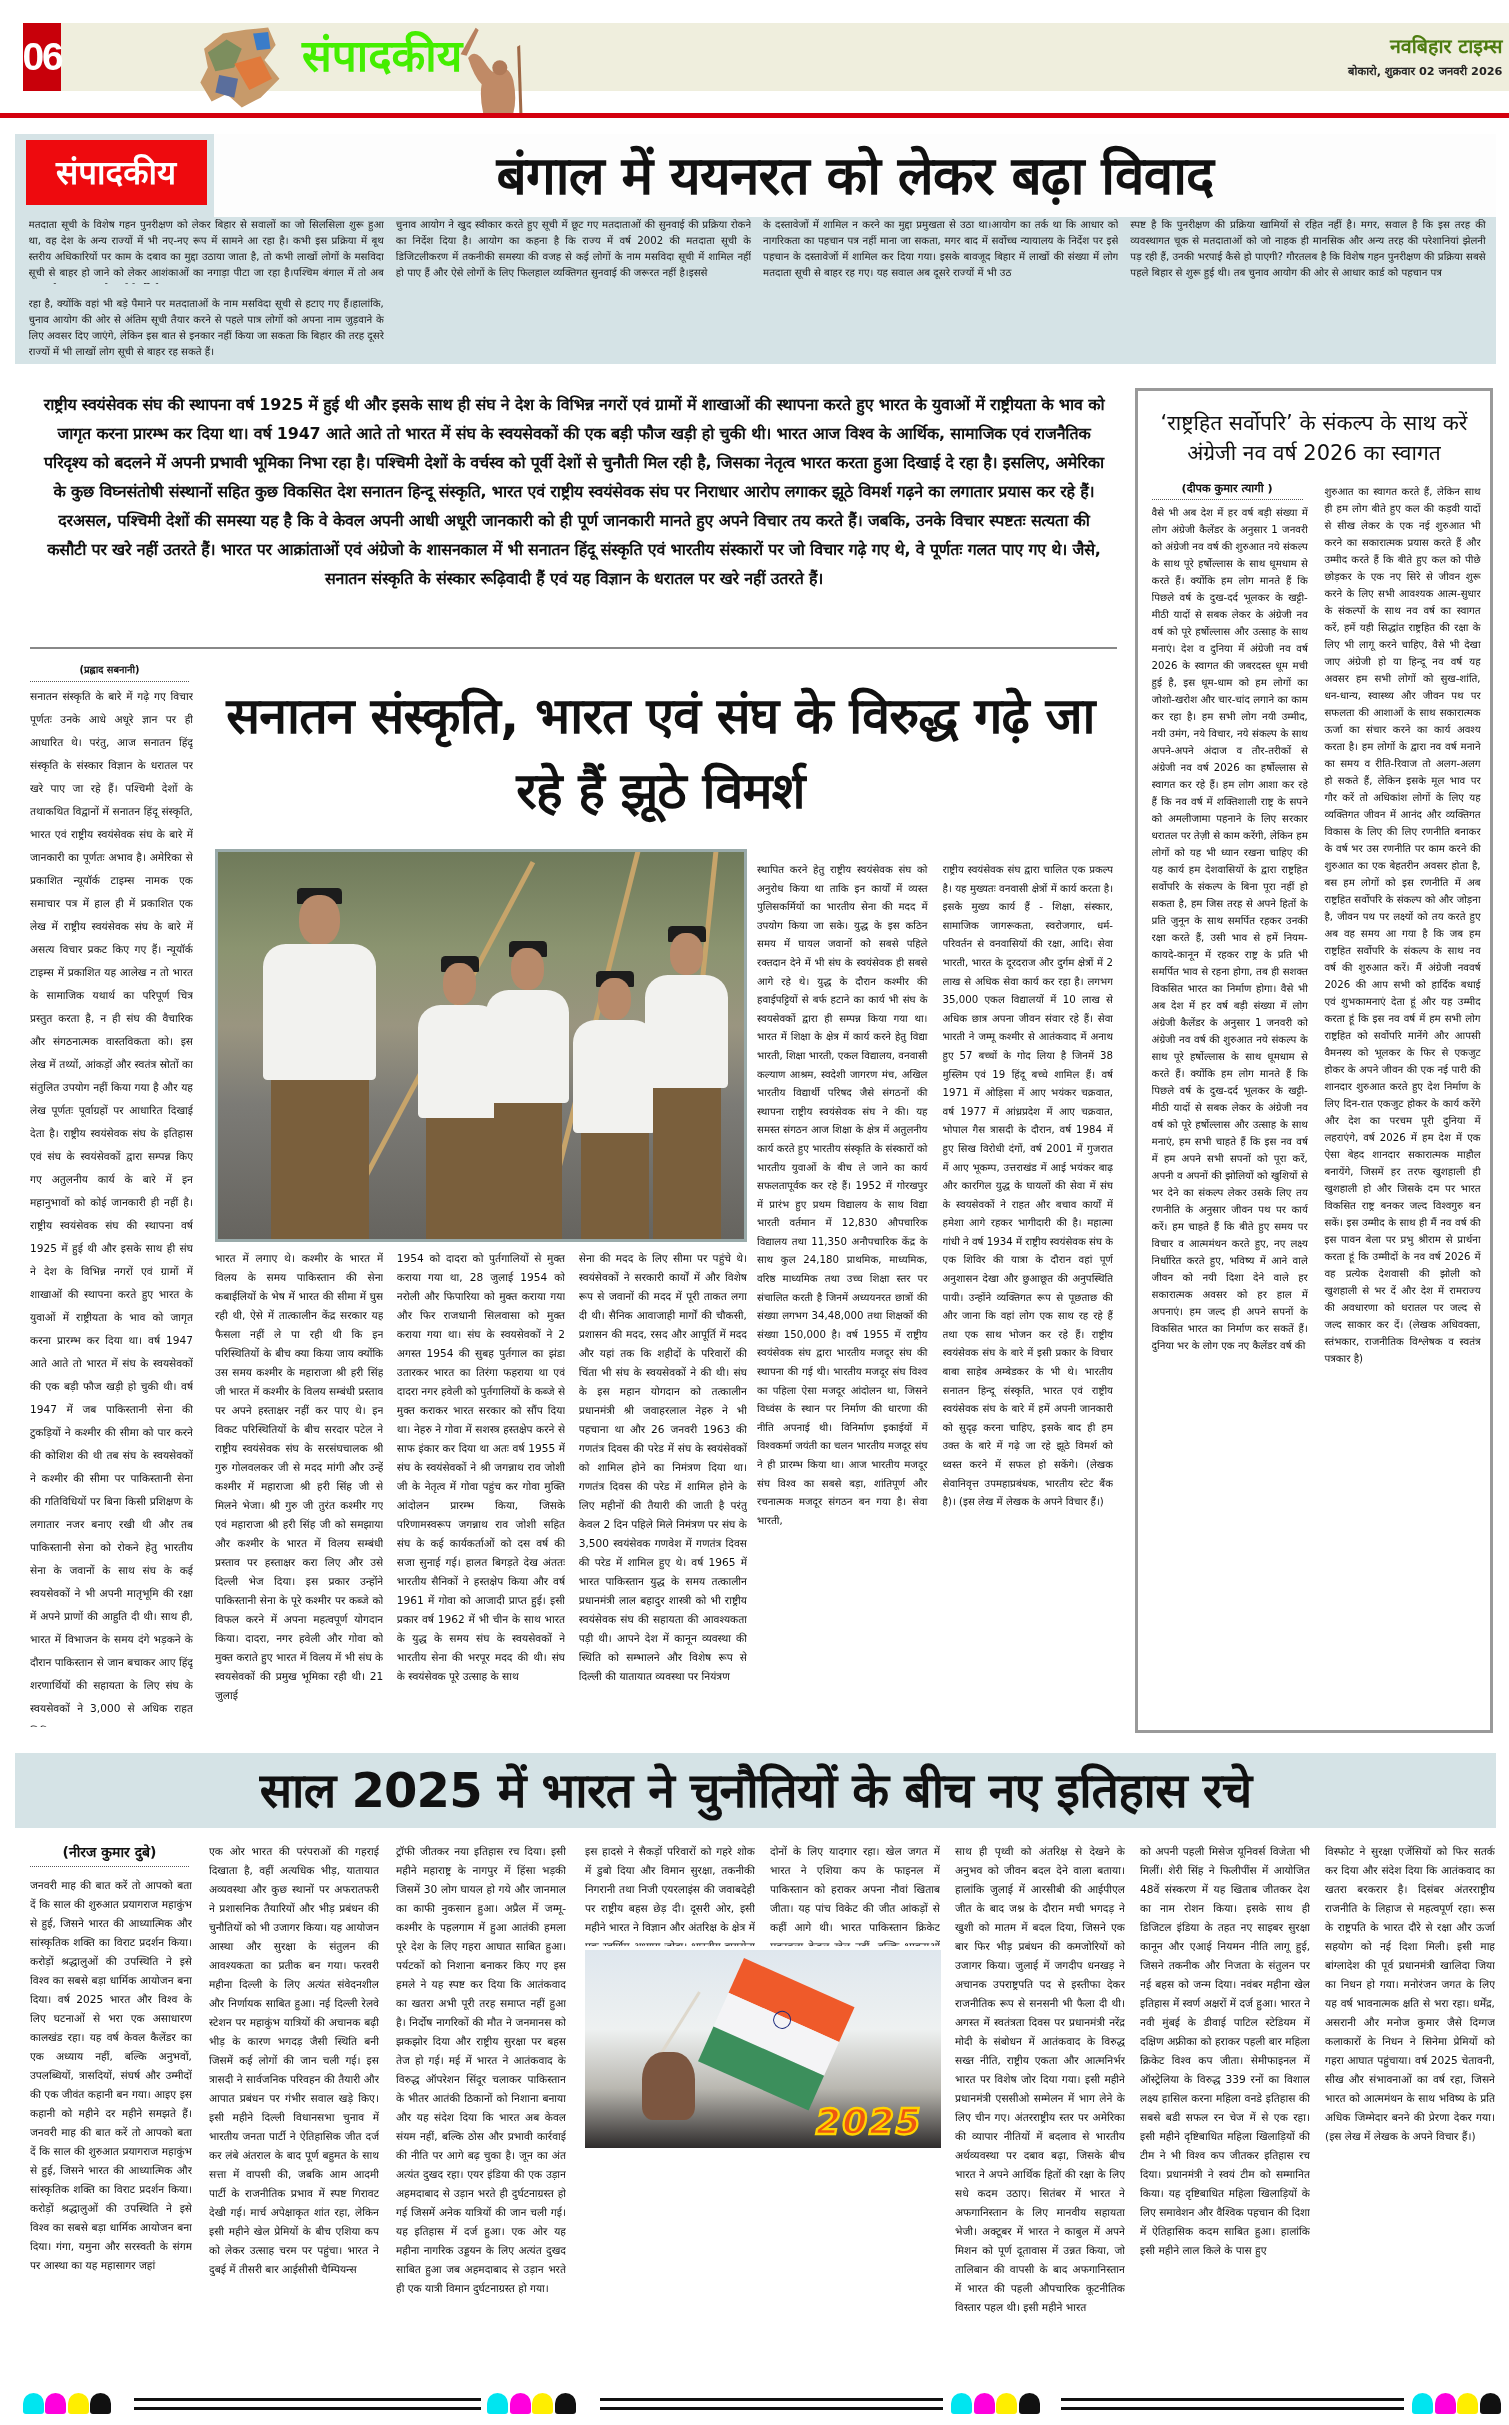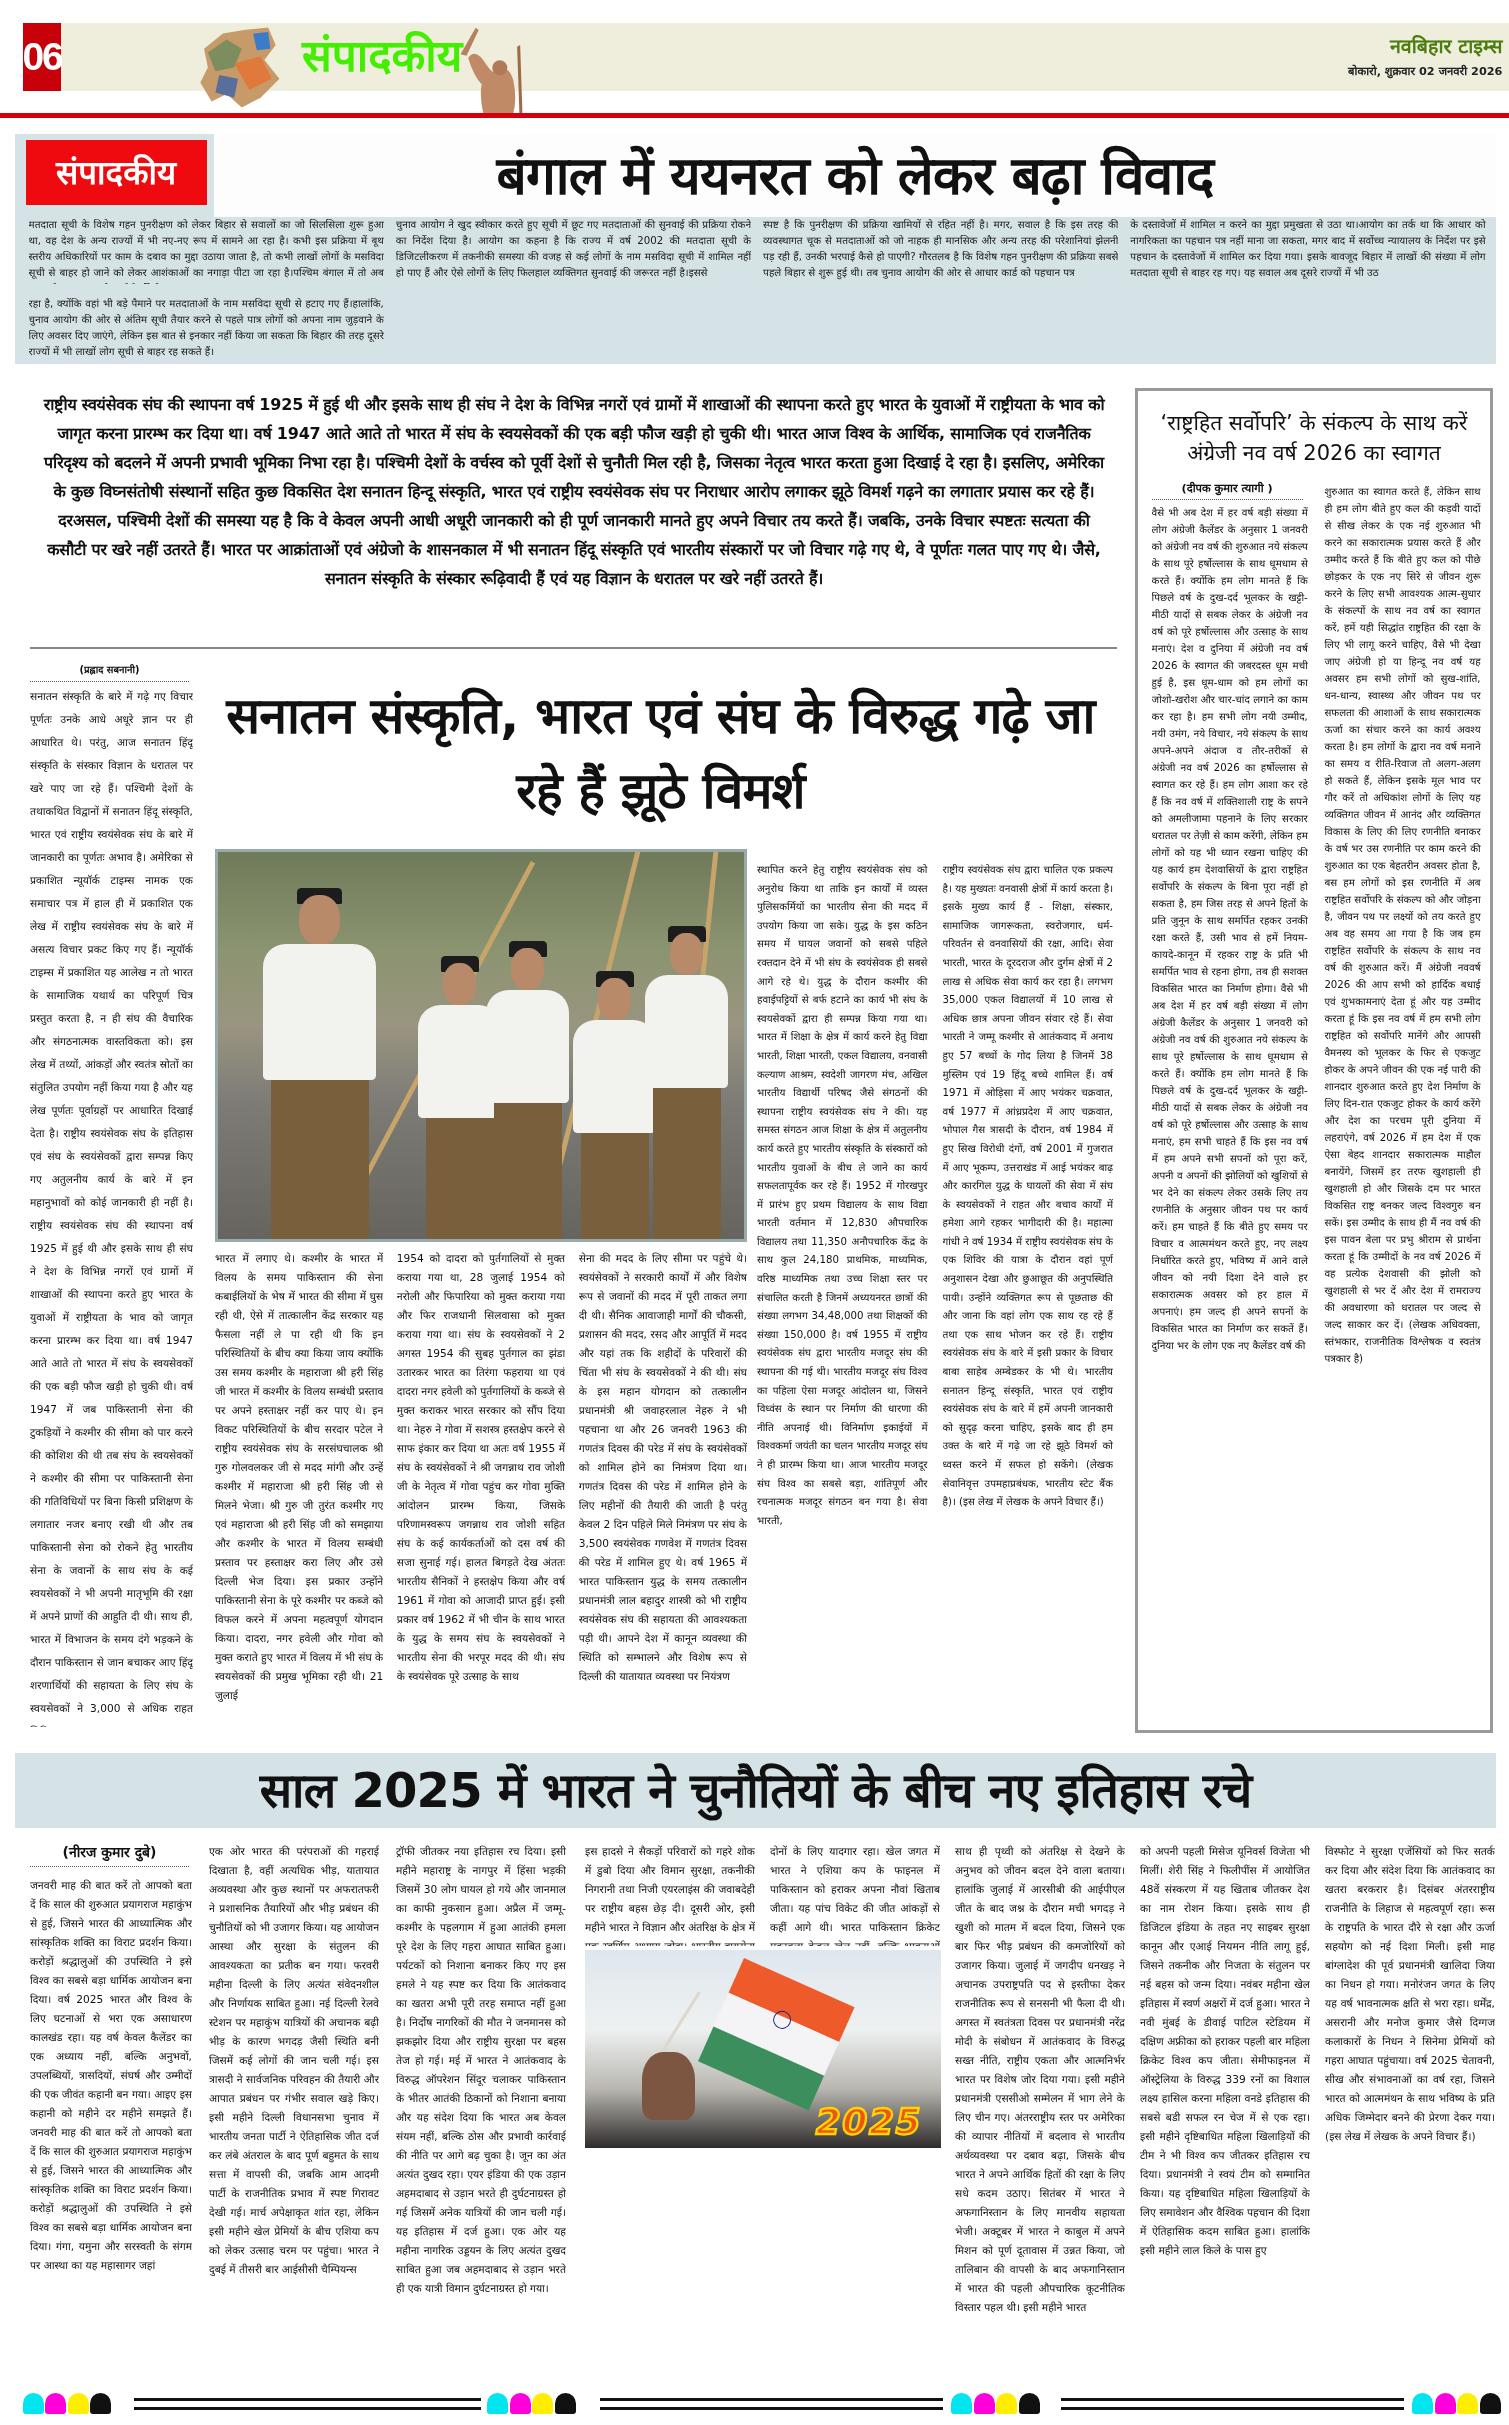--- a/index.html
+++ b/index.html
@@ -99,22 +99,22 @@
 <div class="mast-rule"></div>
 
 <div class="edit-block">
   <div class="edit-label">संपादकीय</div>
   <div class="edit-headline-box">
     <div class="edit-headline">बंगाल में ययनरत को लेकर बढ़ा विवाद</div>
   </div>
   <div class="edit-cols">
     <div class="edit-col">मतदाता सूची के विशेष गहन पुनरीक्षण को लेकर बिहार से सवालों का जो सिलसिला शुरू हुआ था, वह देश के अन्य राज्यों में भी नए-नए रूप में सामने आ रहा है। कभी इस प्रक्रिया में बूथ स्तरीय अधिकारियों पर काम के दबाव का मुद्दा उठाया जाता है, तो कभी लाखों लोगों के मसविदा सूची से बाहर हो जाने को लेकर आशंकाओं का नगाड़ा पीटा जा रहा है।पश्चिम बंगाल में तो अब एक नई समस्या सामने आई है, जिसे</div>
     <div class="edit-col">चुनाव आयोग ने खुद स्वीकार करते हुए सूची में छूट गए मतदाताओं की सुनवाई की प्रक्रिया रोकने का निर्देश दिया है। आयोग का कहना है कि राज्य में वर्ष 2002 की मतदाता सूची के डिजिटलीकरण में तकनीकी समस्या की वजह से कई लोगों के नाम मसविदा सूची में शामिल नहीं हो पाए हैं और ऐसे लोगों के लिए फिलहाल व्यक्तिगत सुनवाई की जरूरत नहीं है।इससे</div>
+    <div class="edit-col">के दस्तावेजों में शामिल न करने का मुद्दा प्रमुखता से उठा था।आयोग का तर्क था कि आधार को नागरिकता का पहचान पत्र नहीं माना जा सकता, मगर बाद में सर्वोच्च न्यायालय के निर्देश पर इसे पहचान के दस्तावेजों में शामिल कर दिया गया। इसके बावजूद बिहार में लाखों की संख्या में लोग मतदाता सूची से बाहर रह गए। यह सवाल अब दूसरे राज्यों में भी उठ</div>
     <div class="edit-col">स्पष्ट है कि पुनरीक्षण की प्रक्रिया खामियों से रहित नहीं है। मगर, सवाल है कि इस तरह की व्यवस्थागत चूक से मतदाताओं को जो नाहक ही मानसिक और अन्य तरह की परेशानियां झेलनी पड़ रही हैं, उनकी भरपाई कैसे हो पाएगी? गौरतलब है कि विशेष गहन पुनरीक्षण की प्रक्रिया सबसे पहले बिहार से शुरू हुई थी। तब चुनाव आयोग की ओर से आधार कार्ड को पहचान पत्र</div>
-    <div class="edit-col">के दस्तावेजों में शामिल न करने का मुद्दा प्रमुखता से उठा था।आयोग का तर्क था कि आधार को नागरिकता का पहचान पत्र नहीं माना जा सकता, मगर बाद में सर्वोच्च न्यायालय के निर्देश पर इसे पहचान के दस्तावेजों में शामिल कर दिया गया। इसके बावजूद बिहार में लाखों की संख्या में लोग मतदाता सूची से बाहर रह गए। यह सवाल अब दूसरे राज्यों में भी उठ</div>
     <div class="edit-col">रहा है, क्योंकि वहां भी बड़े पैमाने पर मतदाताओं के नाम मसविदा सूची से हटाए गए हैं।हालांकि, चुनाव आयोग की ओर से अंतिम सूची तैयार करने से पहले पात्र लोगों को अपना नाम जुड़वाने के लिए अवसर दिए जाएंगे, लेकिन इस बात से इनकार नहीं किया जा सकता कि बिहार की तरह दूसरे राज्यों में भी लाखों लोग सूची से बाहर रह सकते हैं।</div>
     <div class="edit-col"></div>
   </div>
 </div>
 
 <div class="intro">राष्ट्रीय स्वयंसेवक संघ की स्थापना वर्ष 1925 में हुई थी और इसके साथ ही संघ ने देश के विभिन्न नगरों एवं ग्रामों में शाखाओं की स्थापना करते हुए भारत के युवाओं में राष्ट्रीयता के भाव को जागृत करना प्रारम्भ कर दिया था। वर्ष 1947 आते आते तो भारत में संघ के स्वयसेवकों की एक बड़ी फौज खड़ी हो चुकी थी। भारत आज विश्व के आर्थिक, सामाजिक एवं राजनैतिक परिदृश्य को बदलने में अपनी प्रभावी भूमिका निभा रहा है। पश्चिमी देशों के वर्चस्व को पूर्वी देशों से चुनौती मिल रही है, जिसका नेतृत्व भारत करता हुआ दिखाई दे रहा है। इसलिए, अमेरिका के कुछ विघ्नसंतोषी संस्थानों सहित कुछ विकसित देश सनातन हिन्दू संस्कृति, भारत एवं राष्ट्रीय स्वयंसेवक संघ पर निराधार आरोप लगाकर झूठे विमर्श गढ़ने का लगातार प्रयास कर रहे हैं। दरअसल, पश्चिमी देशों की समस्या यह है कि वे केवल अपनी आधी अधूरी जानकारी को ही पूर्ण जानकारी मानते हुए अपने विचार तय करते हैं। जबकि, उनके विचार स्पष्टतः सत्यता की कसौटी पर खरे नहीं उतरते हैं। भारत पर आक्रांताओं एवं अंग्रेजो के शासनकाल में भी सनातन हिंदू संस्कृति एवं भारतीय संस्कारों पर जो विचार गढ़े गए थे, वे पूर्णतः गलत पाए गए थे। जैसे, सनातन संस्कृति के संस्कार रूढ़िवादी हैं एवं यह विज्ञान के धरातल पर खरे नहीं उतरते हैं।</div>
 <div class="intro-rule"></div>
 
 <div class="byline-left">(प्रह्लाद सबनानी)</div>
 <div class="col-left">सनातन संस्कृति के बारे में गढ़े गए विचार पूर्णतः उनके आधे अधूरे ज्ञान पर ही आधारित थे। परंतु, आज सनातन हिंदू संस्कृति के संस्कार विज्ञान के धरातल पर खरे पाए जा रहे हैं। पश्चिमी देशों के तथाकथित विद्वानों में सनातन हिंदू संस्कृति, भारत एवं राष्ट्रीय स्वयंसेवक संघ के बारे में जानकारी का पूर्णतः अभाव है। अमेरिका से प्रकाशित न्यूयॉर्क टाइम्स नामक एक समाचार पत्र में हाल ही में प्रकाशित एक लेख में राष्ट्रीय स्वयंसेवक संघ के बारे में असत्य विचार प्रकट किए गए हैं। न्यूयॉर्क टाइम्स में प्रकाशित यह आलेख न तो भारत के सामाजिक यथार्थ का परिपूर्ण चित्र प्रस्तुत करता है, न ही संघ की वैचारिक और संगठनात्मक वास्तविकता को। इस लेख में तथ्यों, आंकड़ों और स्वतंत्र स्रोतों का संतुलित उपयोग नहीं किया गया है और यह लेख पूर्णतः पूर्वाग्रहों पर आधारित दिखाई देता है। राष्ट्रीय स्वयंसेवक संघ के इतिहास एवं संघ के स्वयंसेवकों द्वारा सम्पन्न किए गए अतुलनीय कार्य के बारे में इन महानुभावों को कोई जानकारी ही नहीं है। राष्ट्रीय स्वयंसेवक संघ की स्थापना वर्ष 1925 में हुई थी और इसके साथ ही संघ ने देश के विभिन्न नगरों एवं ग्रामों में शाखाओं की स्थापना करते हुए भारत के युवाओं में राष्ट्रीयता के भाव को जागृत करना प्रारम्भ कर दिया था। वर्ष 1947 आते आते तो भारत में संघ के स्वयसेवकों की एक बड़ी फौज खड़ी हो चुकी थी। वर्ष 1947 में जब पाकिस्तानी सेना की टुकड़ियों ने कश्मीर की सीमा को पार करने की कोशिश की थी तब संघ के स्वयसेवकों ने कश्मीर की सीमा पर पाकिस्तानी सेना की गतिविधियों पर बिना किसी प्रशिक्षण के लगातार नजर बनाए रखी थी और तब पाकिस्तानी सेना को रोकने हेतु भारतीय सेना के जवानों के साथ संघ के कई स्वयसेवकों ने भी अपनी मातृभूमि की रक्षा में अपने प्राणों की आहुति दी थी। साथ ही, भारत में विभाजन के समय दंगे भड़कने के दौरान पाकिस्तान से जान बचाकर आए हिंदू शरणार्थियों की सहायता के लिए संघ के स्वयसेवकों ने 3,000 से अधिक राहत शिविर</div>

